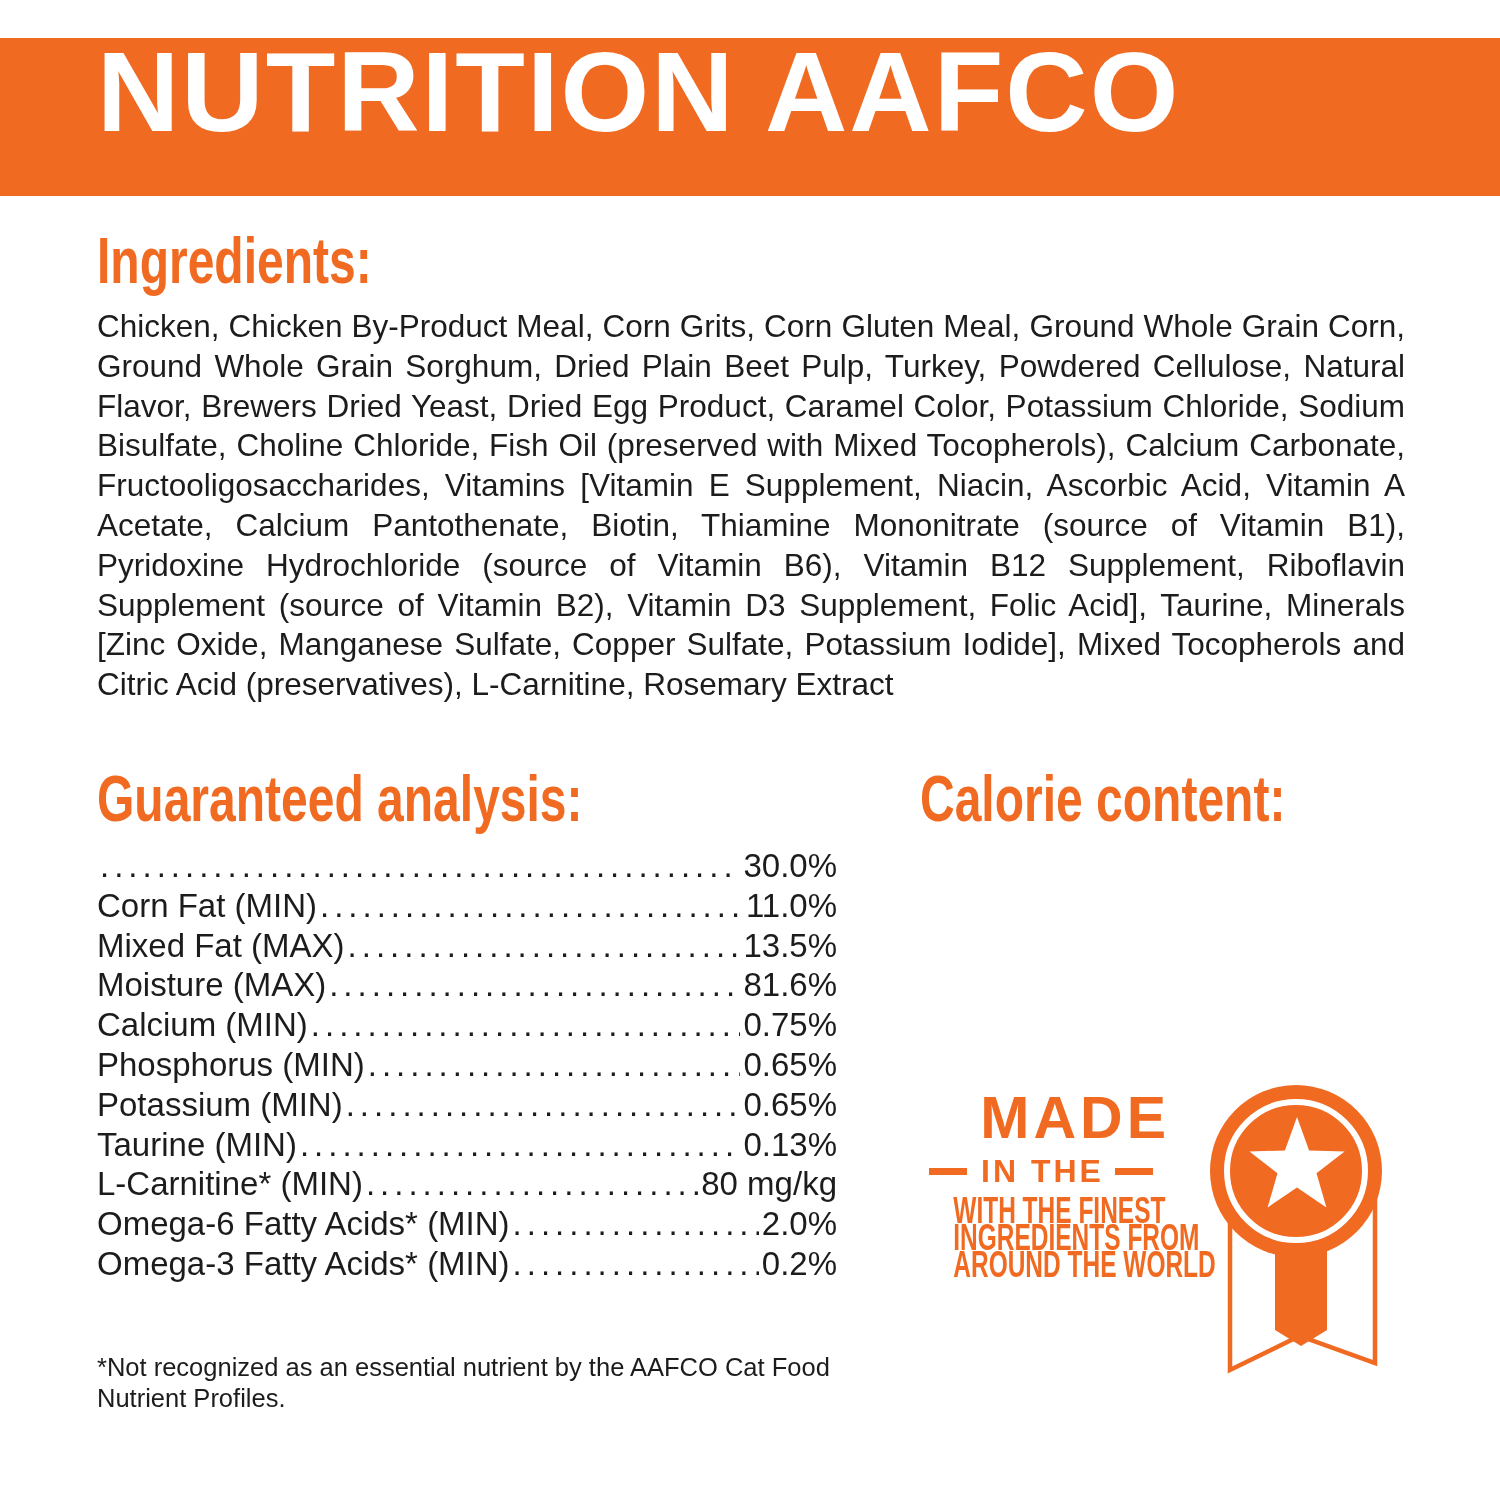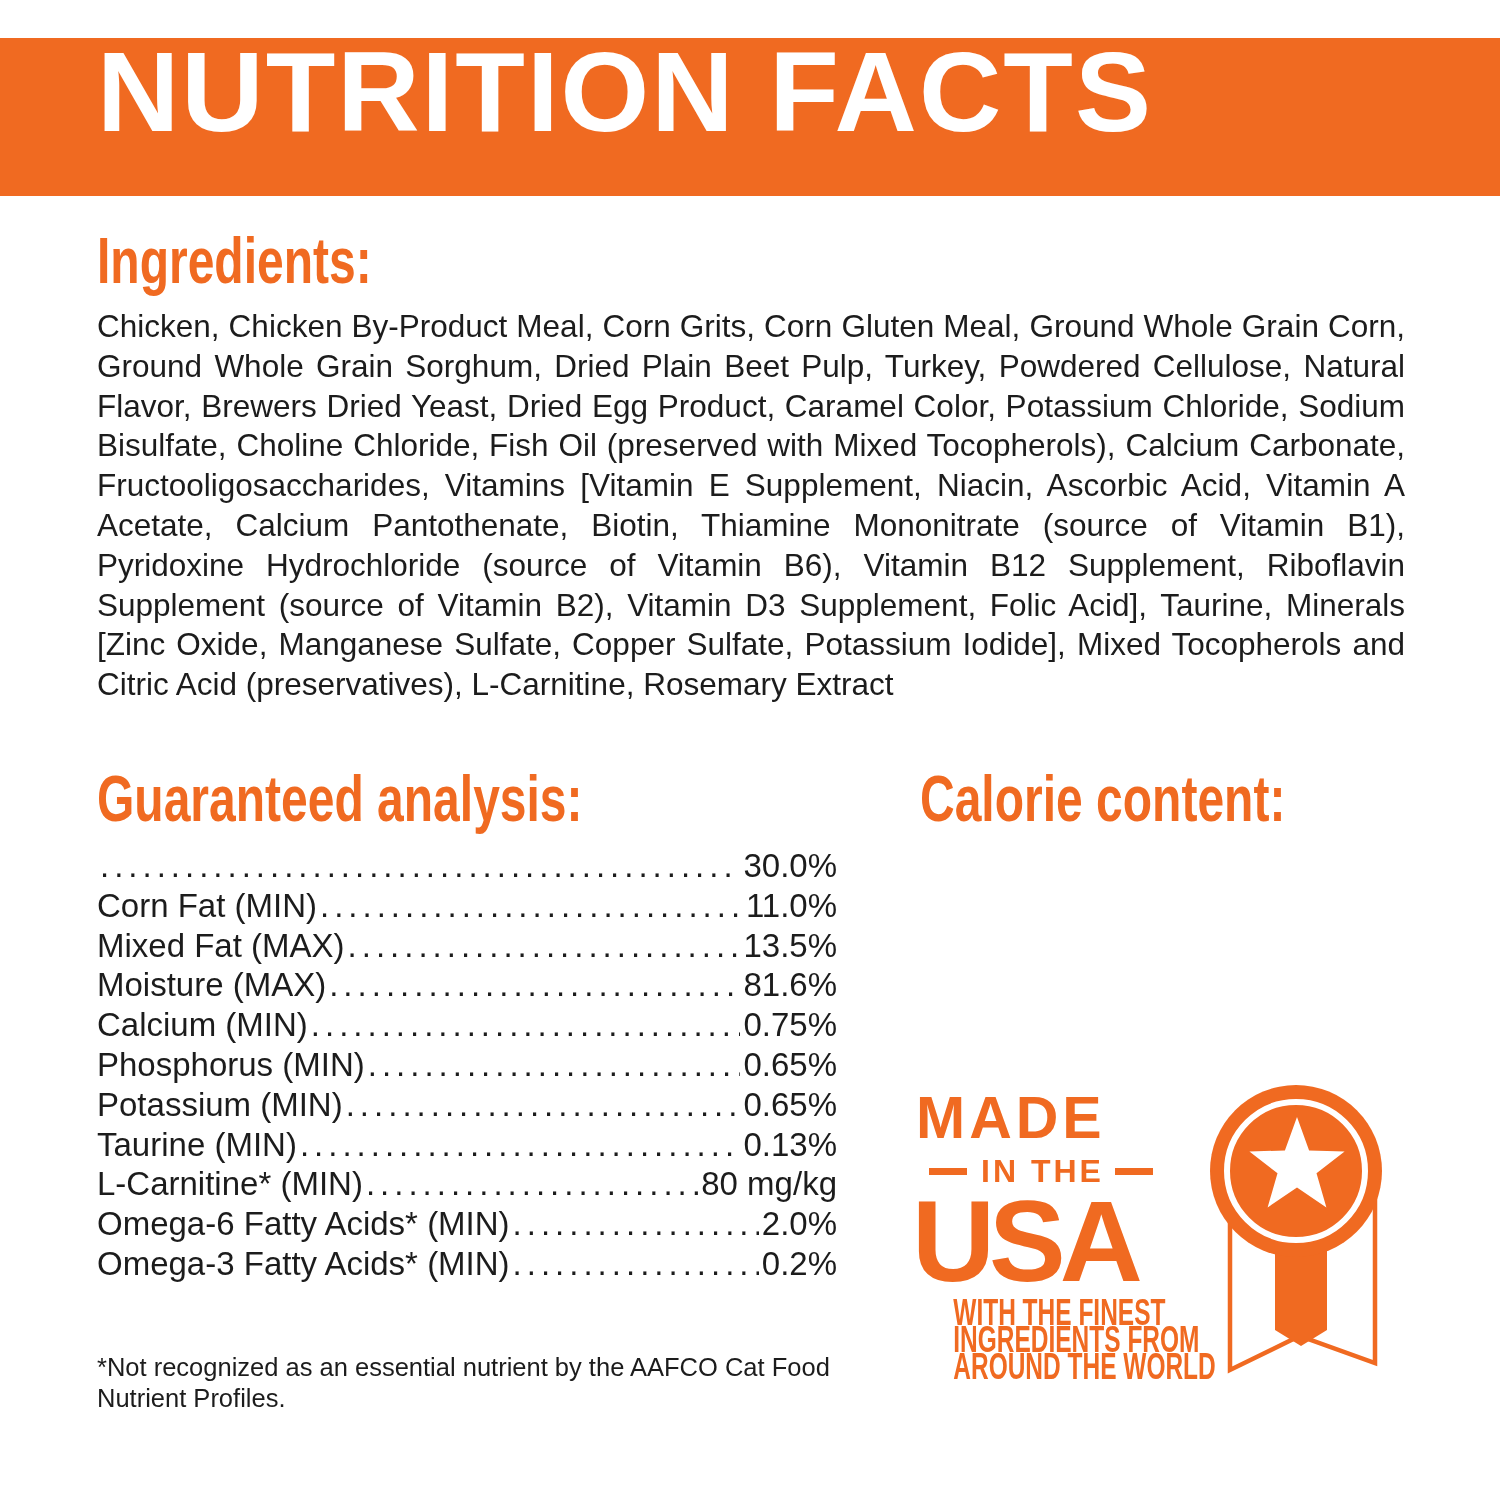--- a/index.html
+++ b/index.html
@@ -49,42 +49,42 @@
   .footnote{
     position:absolute;left:97px;top:1352px;width:800px;
     font-size:25.5px;line-height:31px;color:var(--ink);
   }
 
   
   .cal-heading-wrap{position:absolute;left:920px;top:767px;}
   .cal-lines{position:absolute;left:920px;top:848px;font-size:34px;line-height:40px;}
 
   
-  .musa{position:absolute;left:912px;top:1092px;width:258px;text-align:left;color:var(--accent);}
+  .musa{position:absolute;left:912px;top:1092px;width:258px;text-align:right;color:var(--accent);}
   .musa-made{font-size:59px;line-height:52px;font-weight:700;letter-spacing:4px;padding-left:4px;white-space:nowrap;}
   .musa-inthe{display:flex;align-items:center;justify-content:center;gap:11px;margin-top:11px;}
   .musa-inthe .bar{width:38px;height:7px;background:var(--accent);}
   .musa-inthe .txt{font-size:32px;line-height:32px;font-weight:700;letter-spacing:3px;padding-left:3px;white-space:nowrap;}
   .musa-usa{font-size:115px;line-height:96px;font-weight:700;letter-spacing:-6px;margin-top:6px;padding-right:4px;white-space:nowrap;}
   .musa-tagline{margin-top:10px;}
   .musa-tagline .tl{
     font-size:36px;line-height:27px;font-weight:700;white-space:nowrap;
     transform:scaleX(.68);transform-origin:50% 50%;
   }
 
   
   .badge{position:absolute;left:1205px;top:1070px;width:190px;height:310px;}
 </style>
 </head>
 <body>
 
 <div class="page">
 
   <header class="banner">
-    <div class="banner-title">NUTRITION FACTS</div>
+    <div class="banner-title">NUTRITION AAFCO</div>
   </header>
 
   <div class="ingredients-heading-wrap">
     <h2 class="section-heading">Ingredients:</h2>
   </div>
   <p class="ingredients-text">Chicken, Chicken By-Product Meal, Corn Grits, Corn Gluten Meal, Ground Whole Grain Corn, Ground Whole Grain Sorghum, Dried Plain Beet Pulp, Turkey, Powdered Cellulose, Natural Flavor, Brewers Dried Yeast, Dried Egg Product, Caramel Color, Potassium Chloride, Sodium Bisulfate, Choline Chloride, Fish Oil (preserved with Mixed Tocopherols), Calcium Carbonate, Fructooligosaccharides, Vitamins [Vitamin E Supplement, Niacin, Ascorbic Acid, Vitamin A Acetate, Calcium Pantothenate, Biotin, Thiamine Mononitrate (source of Vitamin B1), Pyridoxine Hydrochloride (source of Vitamin B6), Vitamin B12 Supplement, Riboflavin Supplement (source of Vitamin B2), Vitamin D3 Supplement, Folic Acid], Taurine, Minerals [Zinc Oxide, Manganese Sulfate, Copper Sulfate, Potassium Iodide], Mixed Tocopherols and Citric Acid (preservatives), L-Carnitine, Rosemary Extract</p>
 
   <div class="ga-heading-wrap">
     <h2 class="section-heading">Guaranteed analysis:</h2>
   </div>
@@ -152,21 +152,20 @@
     <h2 class="section-heading">Calorie content:</h2>
   </div>
 
   <div class="musa">
     <div class="musa-made">MADE</div>
     <div class="musa-inthe">
       <span class="bar"></span>
       <span class="txt">IN THE</span>
       <span class="bar"></span>
     </div>
-    <div class="musa-usa">USA</div>
     <div class="musa-tagline">
       <div class="tl">WITH THE FINEST</div>
       <div class="tl">INGREDIENTS FROM</div>
       <div class="tl">AROUND THE WORLD</div>
     </div>
   </div>
 
   <svg class="badge" viewBox="0 0 190 310" xmlns="http://www.w3.org/2000/svg" aria-hidden="true">
     <path d="M25 130 L25 300 L94.5 266 L170 293 L170 130 Z" fill="#FFFFFF" stroke="#F06A21" stroke-width="4.5"></path>
     <path d="M70 120 L70 260 L96 276 L122 260 L122 120 Z" fill="#F06A21"></path>

